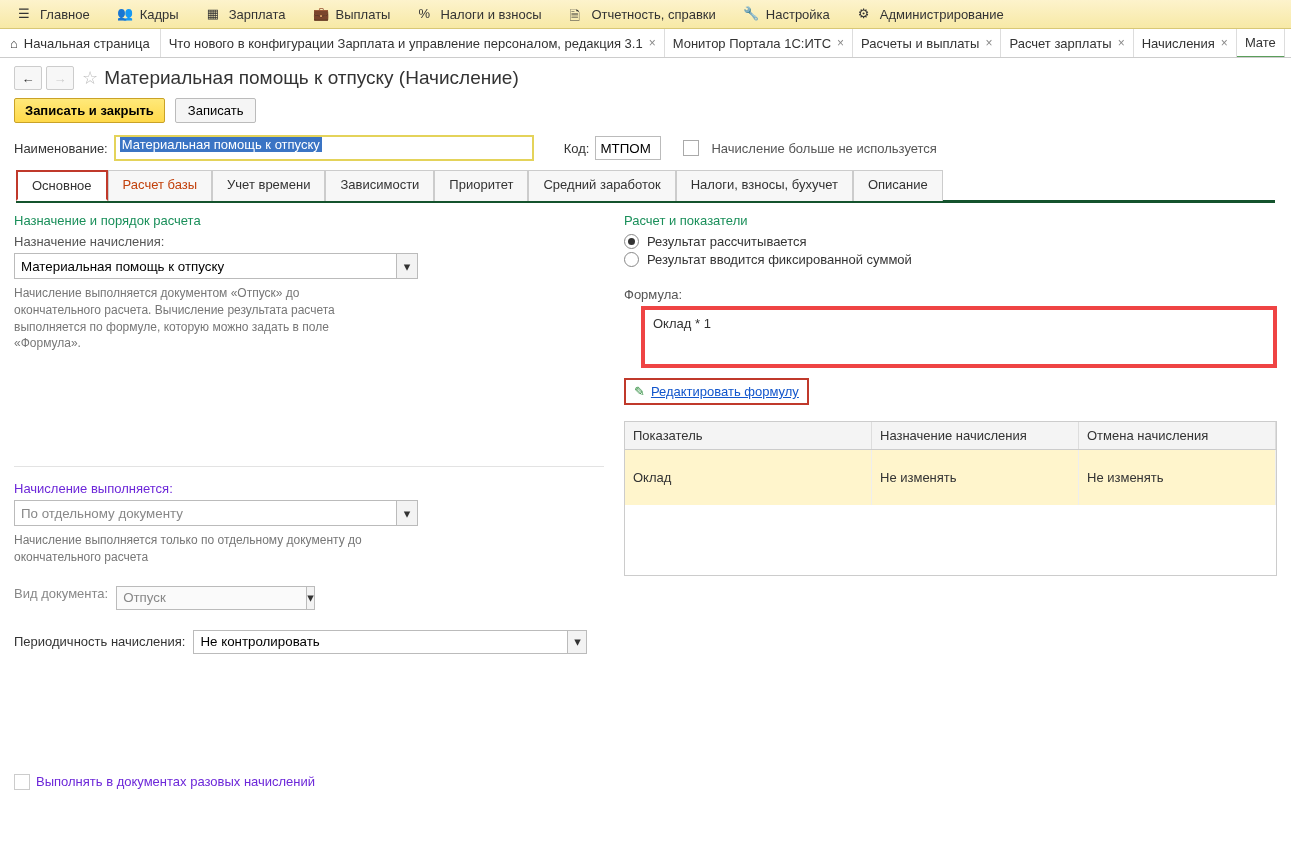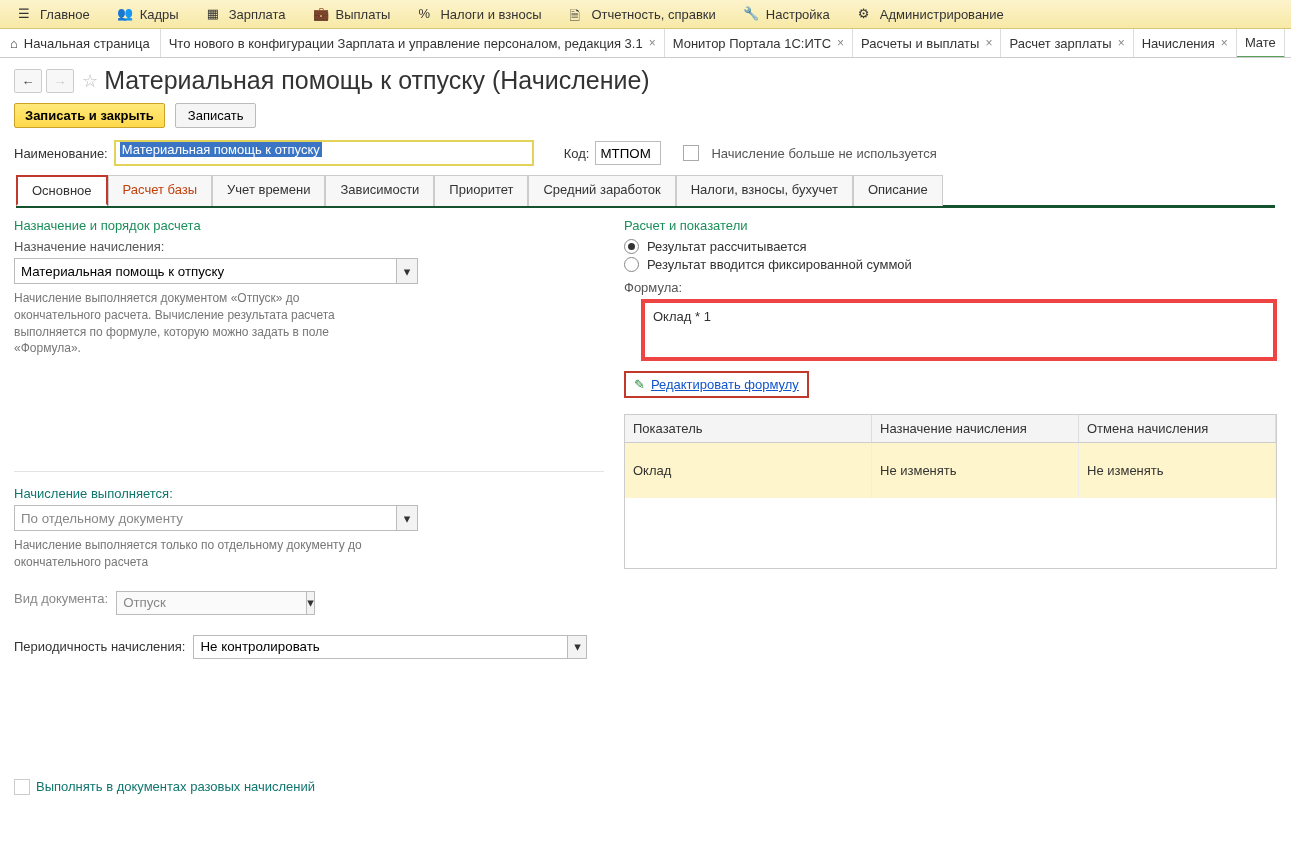--- a/index.html
+++ b/index.html
@@ -6,21 +6,21 @@
 .top-nav{background:linear-gradient(#fdf3cc,#f7e9a6);border-bottom:1px solid #d8c877;display:flex;align-items:center;height:28px;padding:0 4px}
 .top-nav .nav-item{display:flex;align-items:center;padding:0 14px;height:28px;cursor:pointer;color:#333}
 .nav-icon{width:16px;height:16px;margin-right:6px;display:inline-block}
 .tabs-row{display:flex;align-items:center;border-bottom:1px solid #ccc;height:28px;background:#fff;overflow:hidden}
 .tabs-row .home-tab{display:flex;align-items:center;padding:0 10px;height:28px;border-right:1px solid #ddd}
 .tabs-row .tab{display:flex;align-items:center;padding:0 8px;height:28px;border-right:1px solid #ddd;white-space:nowrap;cursor:pointer}
 .tab .x{color:#888;margin-left:6px;font-size:12px}
 .title-row{display:flex;align-items:center;padding:8px 14px 4px 14px}
 .arrow-btn{width:26px;height:22px;border:1px solid #ccc;background:#f7f7f7;display:flex;align-items:center;justify-content:center;margin-right:4px;border-radius:2px;cursor:pointer}
 .star-icon{color:#bbb;font-size:18px;margin:0 6px 0 4px}
-.page-title{font-size:25px;color:#333}
+.page-title{font-size:19px;color:#333}
 .toolbar{display:flex;align-items:center;padding:4px 14px 10px 14px;gap:10px}
 .btn-yellow{background:linear-gradient(#ffe97a,#ffd94a);border:1px solid #c9a227;padding:4px 10px;font-size:13px;font-weight:bold;border-radius:2px;cursor:pointer}
 .btn{background:#f5f5f5;border:1px solid #bbb;padding:4px 12px;font-size:13px;border-radius:2px;cursor:pointer}
 .form-row{display:flex;align-items:center;padding:2px 14px 8px 14px;gap:6px}
 .lbl{color:#333}
 .name-input{border:2px solid #e4d35a;height:22px;width:408px;padding:0 4px;position:relative}
 .name-input .sel{background:#3a74c4;color:#fff;padding:0 2px}
 .code-input{border:1px solid #bbb;height:22px;width:56px;padding:0 4px}
 .chk{width:14px;height:14px;border:1px solid #aaa;display:inline-block;margin-right:6px;vertical-align:middle}
 .sub-tabs{display:flex;border-bottom:3px solid #14532d;margin:0 16px}
@@ -29,21 +29,21 @@
 .sub-tab.disabled{color:#c2410c}
 .content{display:flex;padding:10px 14px;gap:20px}
 .col-left{width:590px}
 .col-right{flex:1}
 .section-head{color:#1a8f5a;font-size:13px;margin-bottom:6px}
 .field-label{color:#555;margin:4px 0}
 .select{display:flex;width:404px}
 .select input{flex:1;border:1px solid #bbb;height:24px;padding:0 6px;background:#fff}
 .select .dd{width:20px;border:1px solid #bbb;border-left:none;background:#f3f3f3;display:flex;align-items:center;justify-content:center;cursor:pointer}
 .help-text{color:#777;font-size:12px;line-height:1.4;margin:6px 0 10px 0}
-.gray-label{color:#0f766e}
+.gray-label{color:#6d28d9}
 .disabled-input{background:#fafafa;color:#888}
 .radio-row{display:flex;align-items:center;margin:3px 0}
 .radio{width:13px;height:13px;border:1px solid #888;border-radius:50%;margin-right:8px;display:inline-flex;align-items:center;justify-content:center}
 .radio.checked::after{content:"";width:7px;height:7px;background:#333;border-radius:50%}
 .formula-box{border:4px solid #ef4444;padding:6px 8px;height:42px;margin:4px 0 10px 17px}
 .edit-link-box{border:2px solid #c0392b;display:inline-flex;align-items:center;padding:4px 8px;margin-bottom:8px}
 .edit-link-box a{color:#1155cc;text-decoration:underline;margin-left:6px;cursor:pointer}
 .pencil{color:#2a8a3a;font-size:13px}
 .table{border:1px solid #ccc;margin-top:8px}
 .table .thead{display:flex;background:#f4f4f4;border-bottom:1px solid #ccc}
@@ -209,21 +209,21 @@
   <div class="col-right">
     <div class="section-head">Расчет и показатели</div>
     <div class="radio-row">
       <span class="radio checked"></span>
       <span>Результат рассчитывается</span>
     </div>
     <div class="radio-row">
       <span class="radio"></span>
       <span>Результат вводится фиксированной суммой</span>
     </div>
-    <div class="field-label" style="margin-top:8px">Формула:</div>
+    <div class="field-label" style="margin-top:20px">Формула:</div>
     <div class="formula-box">Оклад * 1</div>
     <div class="edit-link-box">
       <span class="pencil">✎</span>
       <a>Редактировать формулу</a>
     </div>
     <div class="table">
       <div class="thead">
         <div class="th col1">Показатель</div>
         <div class="th col2">Назначение начисления</div>
         <div class="th col3">Отмена начисления</div>

